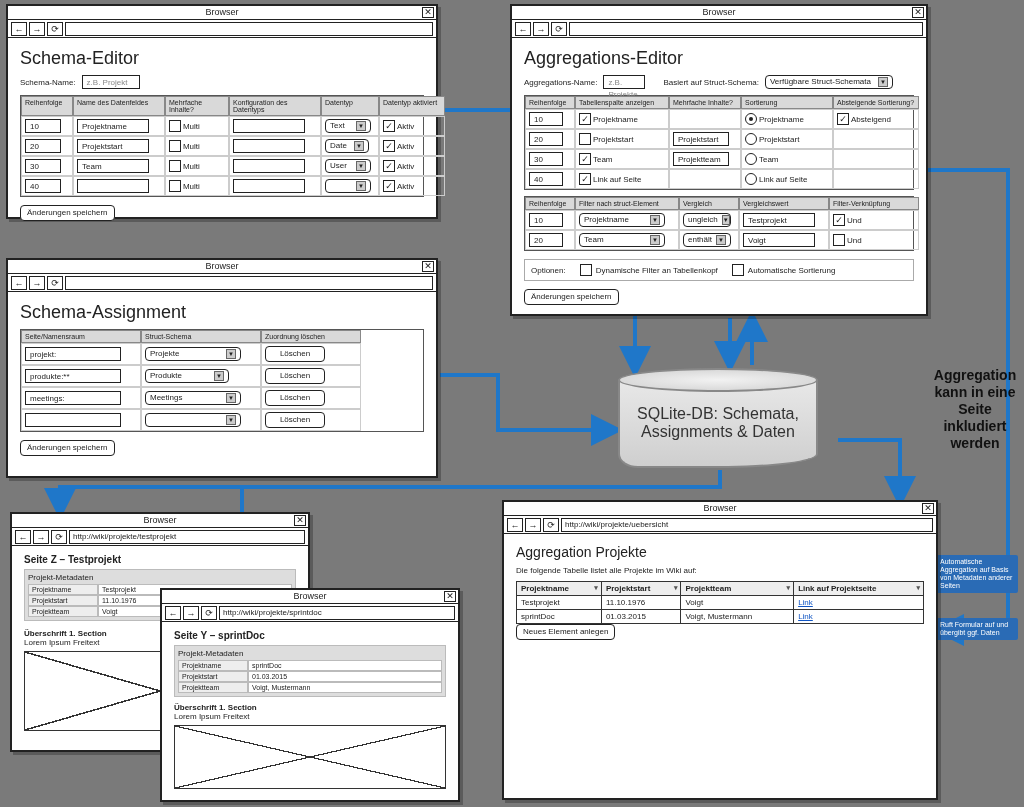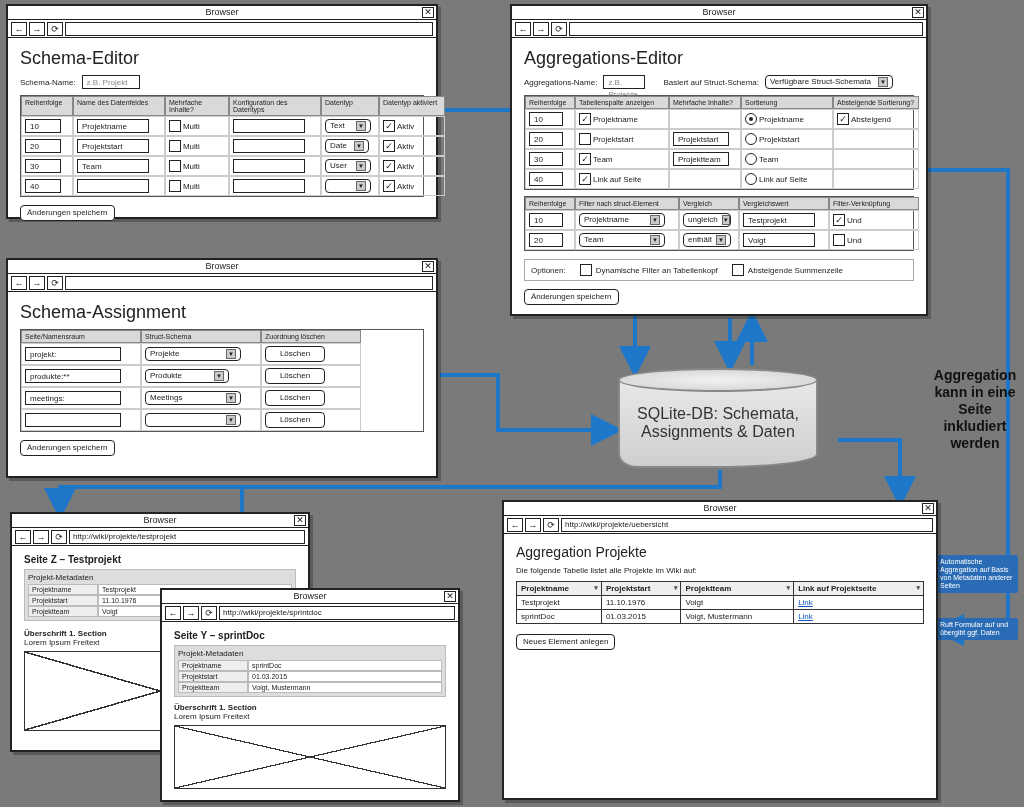--- a/index.html
+++ b/index.html
@@ -545,21 +545,21 @@
     </div>
 
     <div style="border:1px solid #aaa;padding:4px 6px;margin-top:8px;display:flex;align-items:center;gap:14px;">
       <span class="small">Optionen:</span>
       <span style="display:flex;align-items:center;gap:4px;">
           <span class="chk"></span>
           <span class="small">Dynamische Filter an Tabellenkopf</span>
         </span>
       <span style="display:flex;align-items:center;gap:4px;">
           <span class="chk"></span>
-          <span class="small">Absteigende Summenzeile</span>
+          <span class="small">Automatische Sortierung</span>
         </span>
     </div>
     <div style="margin-top:8px;">
       <span class="btn">Änderungen speichern</span>
     </div>
   </div>
 </div>
 
 <div class="browser" style="left:10px;top:512px;width:300px;height:240px;">
   <div class="titlebar"><span>Browser</span><div class="close">✕</div></div>
@@ -659,17 +659,17 @@
             <td style="border: 1px solid rgb(51, 51, 51); padding: 2px 4px;"><span style="color:#1256c4;text-decoration:underline;cursor:pointer">Link</span></td>
           </tr>
           <tr>
             <td style="border: 1px solid rgb(51, 51, 51); padding: 2px 4px;">sprintDoc</td>
             <td style="border: 1px solid rgb(51, 51, 51); padding: 2px 4px;">01.03.2015</td>
             <td style="border: 1px solid rgb(51, 51, 51); padding: 2px 4px;">Voigt, Mustermann</td>
             <td style="border: 1px solid rgb(51, 51, 51); padding: 2px 4px;"><span style="color:#1256c4;text-decoration:underline;cursor:pointer">Link</span></td>
           </tr>
         </tbody>
     </table>
-    <div style="margin-top:10px;">
+    <div style="">
       <span class="btn">Neues Element anlegen</span>
     </div>
   </div>
 </div>
 
 </body></html>

